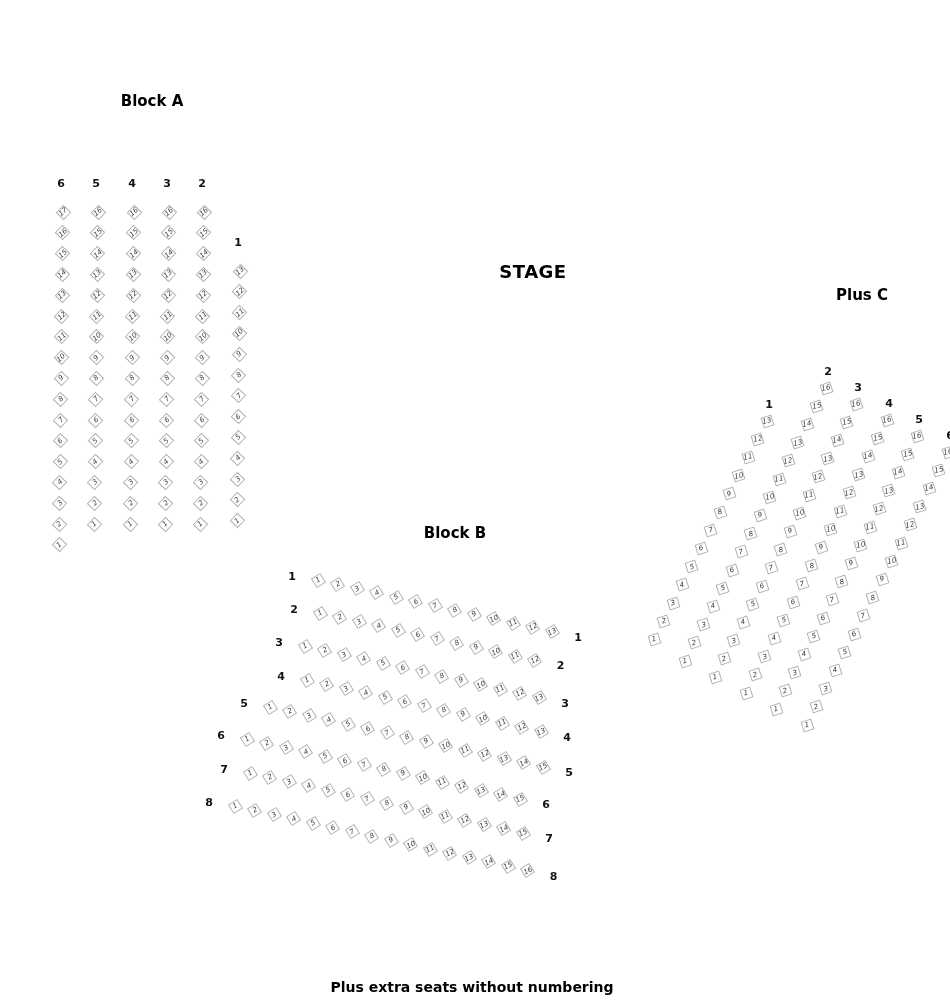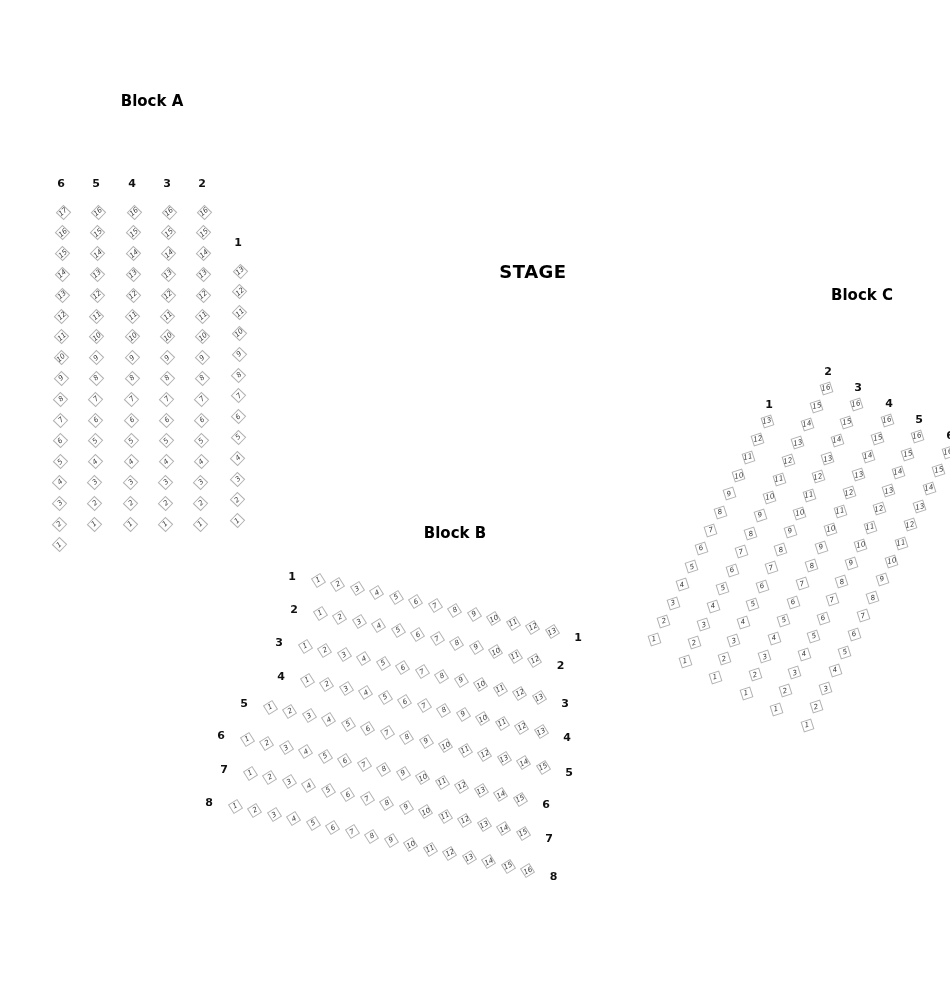--- a/index.html
+++ b/index.html
@@ -17,20 +17,21 @@
   .seat .dm{position:absolute;left:2.5px;top:2.5px;width:11px;height:11px;box-sizing:border-box;
             border:1px solid #b3b3b3;background:#ffffff}
   .seat .num{position:absolute;left:0;top:0;width:16px;height:16px;display:flex;align-items:center;
              justify-content:center;font-size:7px;font-style:italic;color:#383838}
 </style>
 </head>
 <body>
 
 <div class="canvas" id="seatmap">
   <div class="stage-label">STAGE</div>
+  <div class="footnote">Plus extra seats without numbering</div>
 <div class="block-label" style="left: 152px; top: 101px;">Block A</div>
     <div class="row-label" style="left: 61px; top: 183px;">6</div>
     <div class="seat" style="left: 63px; top: 212px;">
       <div class="dm" style="transform: rotate(44deg); border-color: rgb(179, 179, 179); background: rgb(255, 255, 255);"></div>
       <div class="num" style="transform: rotate(-41deg); color: rgb(56, 56, 56);">17</div>
     </div>
     <div class="seat" style="left: 62.75px; top: 232.8px;">
       <div class="dm" style="transform: rotate(44deg); border-color: rgb(179, 179, 179); background: rgb(255, 255, 255);"></div>
       <div class="num" style="transform: rotate(-41deg); color: rgb(56, 56, 56);">16</div>
     </div>
@@ -865,21 +866,21 @@
       <div class="num" style="transform: rotate(-27.5deg); color: rgb(56, 56, 56);">14</div>
     </div>
     <div class="seat" style="left: 508px; top: 866.2px;">
       <div class="dm" style="transform: rotate(57.5deg); border-color: rgb(179, 179, 179); background: rgb(255, 255, 255);"></div>
       <div class="num" style="transform: rotate(-27.5deg); color: rgb(56, 56, 56);">15</div>
     </div>
     <div class="seat" style="left: 527.5px; top: 870.5px;">
       <div class="dm" style="transform: rotate(57.5deg); border-color: rgb(179, 179, 179); background: rgb(255, 255, 255);"></div>
       <div class="num" style="transform: rotate(-27.5deg); color: rgb(56, 56, 56);">16</div>
     </div>
-    <div class="block-label" style="left: 862px; top: 295px;">Block C</div>
+    <div class="block-label" style="left: 862px; top: 295px;">Plus C</div>
     <div class="row-label" style="left: 769px; top: 404px;">1</div>
     <div class="seat" style="left: 767px; top: 421px;">
       <div class="dm" style="transform: rotate(72deg); border-color: rgb(179, 179, 179); background: rgb(255, 255, 255);"></div>
       <div class="num" style="transform: rotate(-13deg); color: rgb(56, 56, 56);">13</div>
     </div>
     <div class="seat" style="left: 757.6px; top: 439.2px;">
       <div class="dm" style="transform: rotate(72deg); border-color: rgb(179, 179, 179); background: rgb(255, 255, 255);"></div>
       <div class="num" style="transform: rotate(-13deg); color: rgb(56, 56, 56);">12</div>
     </div>
     <div class="seat" style="left: 748.2px; top: 457.4px;">

